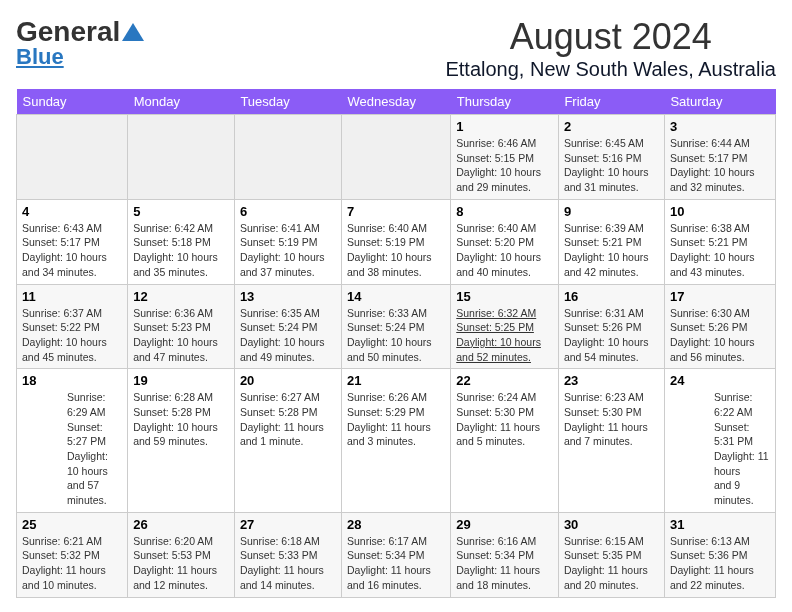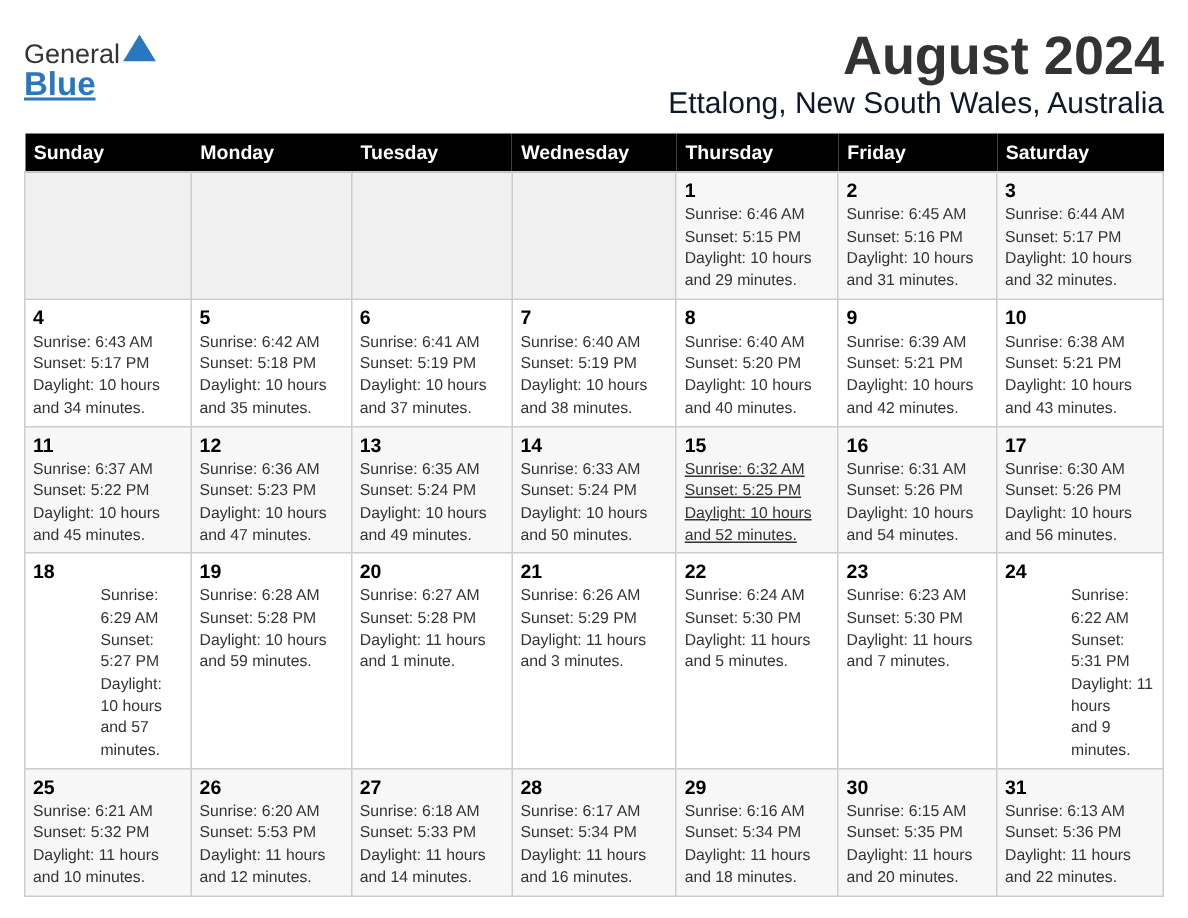--- a/index.html
+++ b/index.html
@@ -20,38 +20,39 @@
       display: flex;
       flex-direction: column;
       align-items: flex-start;
     }
     .title-block {
       text-align: right;
     }
     .month-year {
       font-size: 36px;
       color: #333;
-      font-weight: bold;
+      font-weight: normal;
+      text-align: center;
     }
     .location {
       font-size: 20px;
       color: #0f172a;
     }
     table {
       width: 100%;
       border-collapse: collapse;
       font-size: 11px;
     }
     thead tr th {
-      background-color: #000000;
+      background-color: #8b5cf6;
       color: #fff;
       text-align: left;
       padding: 5px 6px;
       font-size: 13px;
-      font-weight: bold;
+      font-weight: normal;
     }
     tbody tr td {
       border: 1px solid #ccc;
       vertical-align: top;
       padding: 4px 5px;
       width: 113px;
       height: 80px;
       background: #fff;
     }
     tbody tr:nth-child(odd) td {
@@ -71,21 +72,21 @@
       line-height: 1.4;
       font-size: 10.5px;
     }
   </style>
 </head>
 <body>
 
 <div class="header-section">
   <div class="logo">
     <div style="display:flex; align-items:center; gap:2px;">
-      <span style="font-size:18px; font-weight:normal; color:#333;margin-top:10px;">General</span>
+      <span style="font-size:28px; font-weight:bold; color:#333;">General</span>
       <svg width="22" height="18" viewBox="0 0 22 18">
         <polygon points="0,18 11,0 22,18" fill="#2977c0"></polygon>
       </svg>
     </div>
     <span style="font-size:22px; font-weight:bold; color:#2977c0; margin-top:-4px;text-decoration:underline;">Blue</span>
   </div>
   <div class="title-block">
     <div class="month-year">August 2024</div>
     <div class="location">Ettalong, New South Wales, Australia</div>
   </div>

